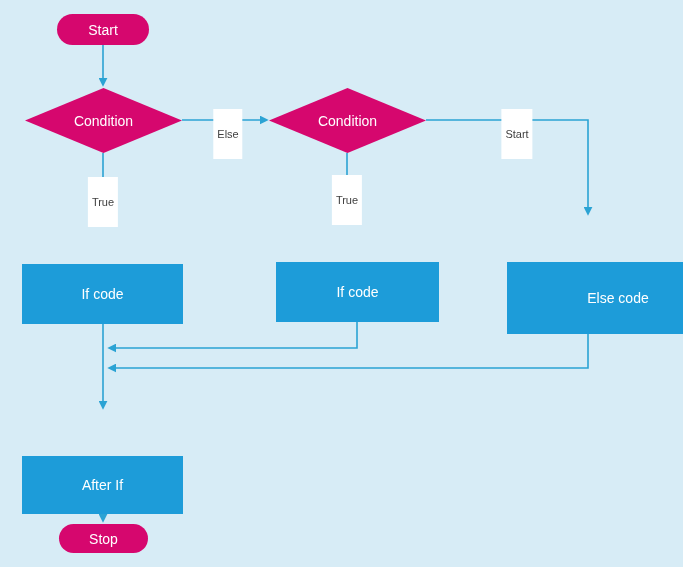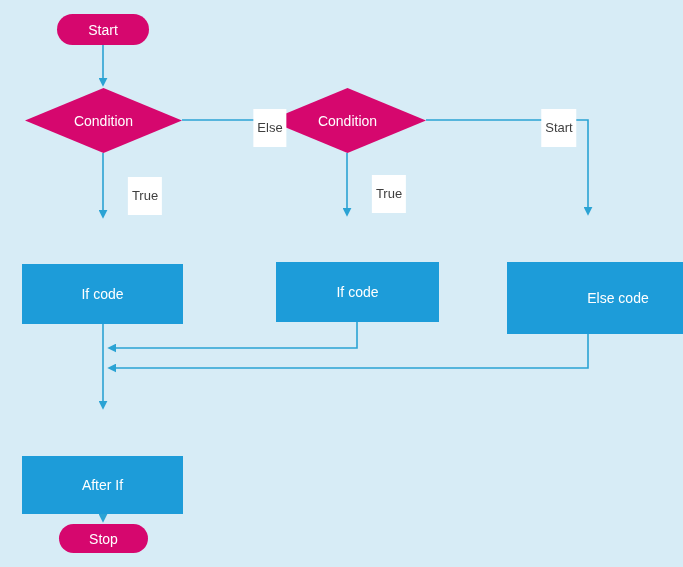--- a/index.html
+++ b/index.html
@@ -34,24 +34,23 @@
   .diamond{
     background:var(--node-pink,#d6076e);
     clip-path:polygon(50% 0,100% 50%,50% 100%,0 50%);
   }
   .box{background:var(--node-blue,#1d9cd9);margin-top:44px;}
   .edge-label{
     position:absolute;
     transform:translateX(-50%);
     background:var(--edge-label-bg,#ffffff);
     color:var(--edge-label-text,#3f3f3f);
-    font-size:13px;line-height:20px;
-    padding:9px 4px;
+    font-size:11px;line-height:20px;
+    padding:15px 4px;
     white-space:nowrap;
-    margin-left:42px;
   }
   
   #n-start{left:57px;top:14px;width:92px;height:31px;}
   #n-cond1{left:25px;top:88px;width:157px;height:65px;}
   #n-cond2{left:269px;top:88px;width:157px;height:65px;}
   #n-if1{left:22px;top:220px;width:161px;height:60px;}
   #n-if2{left:276px;top:218px;width:163px;height:60px;}
   #n-else{left:507px;top:218px;width:162px;height:72px;padding-left:30px;}
   #n-after{left:22px;top:412px;width:161px;height:58px;}
   #n-stop{left:59px;top:524px;width:89px;height:29px;}

